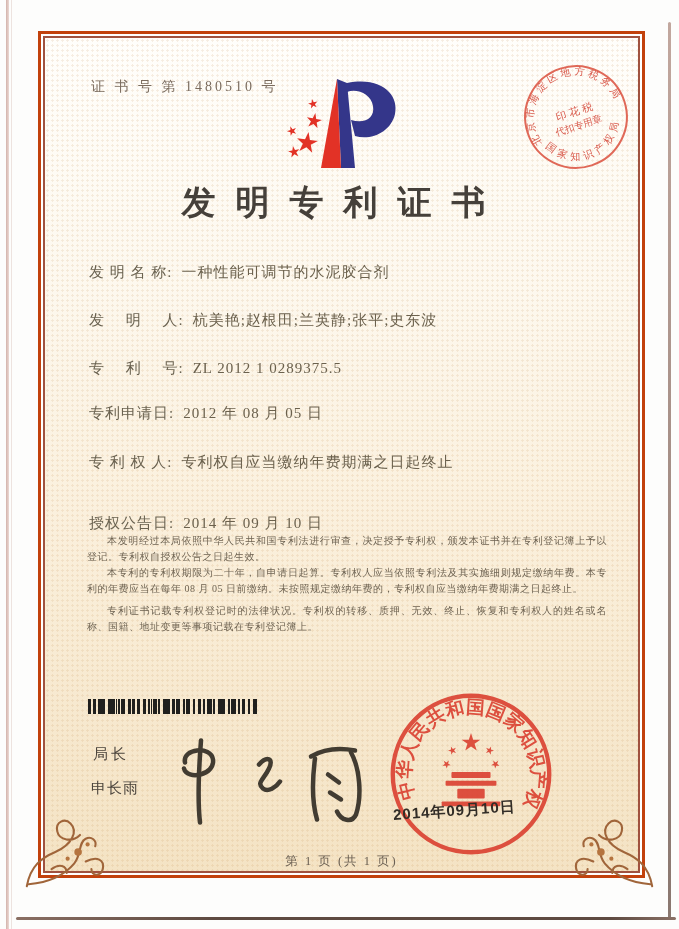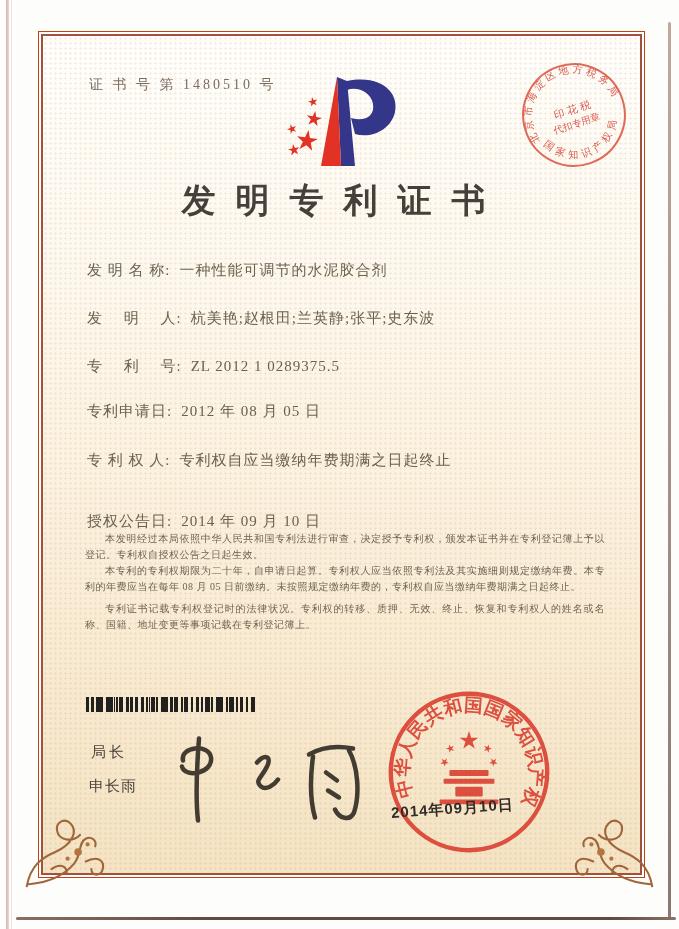--- a/index.html
+++ b/index.html
@@ -11,21 +11,21 @@
   .edge-left { position:absolute; left:6px; top:0; width:3px; height:929px;
     background:linear-gradient(90deg,#c59a90,#e6cdc6); opacity:.75; }
   .edge-left2 { position:absolute; left:11px; top:0; width:1px; height:929px; background:#e3d2cc; opacity:.6; }
   .edge-right { position:absolute; left:668px; top:22px; width:3px; height:896px;
     background:linear-gradient(180deg,#b39287,#6d564c); opacity:.8; border-radius:2px; }
   .edge-bottom { position:absolute; left:16px; top:917px; width:660px; height:3px;
     background:linear-gradient(90deg,#8a6f63,#5e4a41 30%,#5e4a41 90%,#8a7166); border-radius:2px; }
 
   
   .cert { position:absolute; left:38px; top:31px; width:607px; height:847px;
-    border:1px solid #c2410c; background:#fff; }
+    border:3px solid #c2410c; background:#fff; }
   .cert-inner { position:absolute; left:2px; top:2px; right:2px; bottom:2px;
     border:2px solid #a0523f;
     background:
       radial-gradient(rgba(196,140,76,0.14) 1px, rgba(0,0,0,0) 1.3px),
       linear-gradient(180deg,#fffefb 0%, #fdf8ee 30%, #faefdb 60%, #f4e3c4 100%);
     background-size:5px 5px, 100% 100%; }
 
   .cert-no { position:absolute; left:46px; top:40px; font-size:14px; color:#7b6c5e;
     letter-spacing:3px; white-space:pre; }
 
@@ -171,20 +171,21 @@
             <use href="#star" transform="translate(19,-24) scale(4.5) rotate(20)"></use>
             <use href="#star" transform="translate(25,-10) scale(4.5) rotate(40)"></use>
             <rect x="-20" y="-2" width="40" height="6" rx="1"></rect>
             <rect x="-26" y="7" width="52" height="5" rx="1"></rect>
             <rect x="-14" y="15" width="28" height="10" rx="1"></rect>
             <rect x="-30" y="28" width="60" height="5" rx="1"></rect>
           </g>
         </g>
       </svg>
 
+      <div class="footer">第 1 页 (共 1 页)</div>
 
       <svg class="tax-stamp" viewBox="-60 -60 120 120">
         <g transform="rotate(-18)" fill="#d5493a">
           <circle cx="0" cy="0" r="50" fill="none" stroke="#dd5a48" stroke-width="2"></circle>
           <path id="taxTop" d="M -39,16 A 42 42 0 1 1 39,16" fill="none"></path>
           <path id="taxBot" d="M -40,13 A 42 42 0 0 0 40,13" fill="none"></path>
           <text font-size="10" letter-spacing="3" font-family="Liberation Sans, DejaVu Sans, sans-serif">
             <textPath href="#taxTop" startOffset="2">北京市海淀区地方税务局</textPath>
           </text>
           <text font-size="10" letter-spacing="4" font-family="Liberation Sans, DejaVu Sans, sans-serif">

